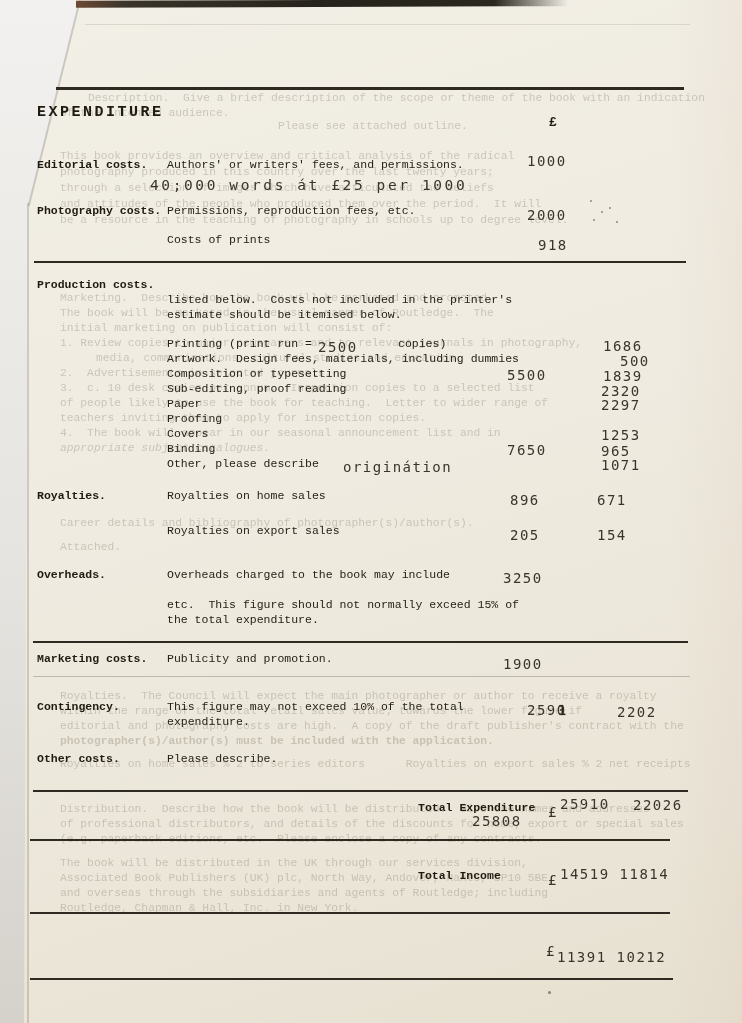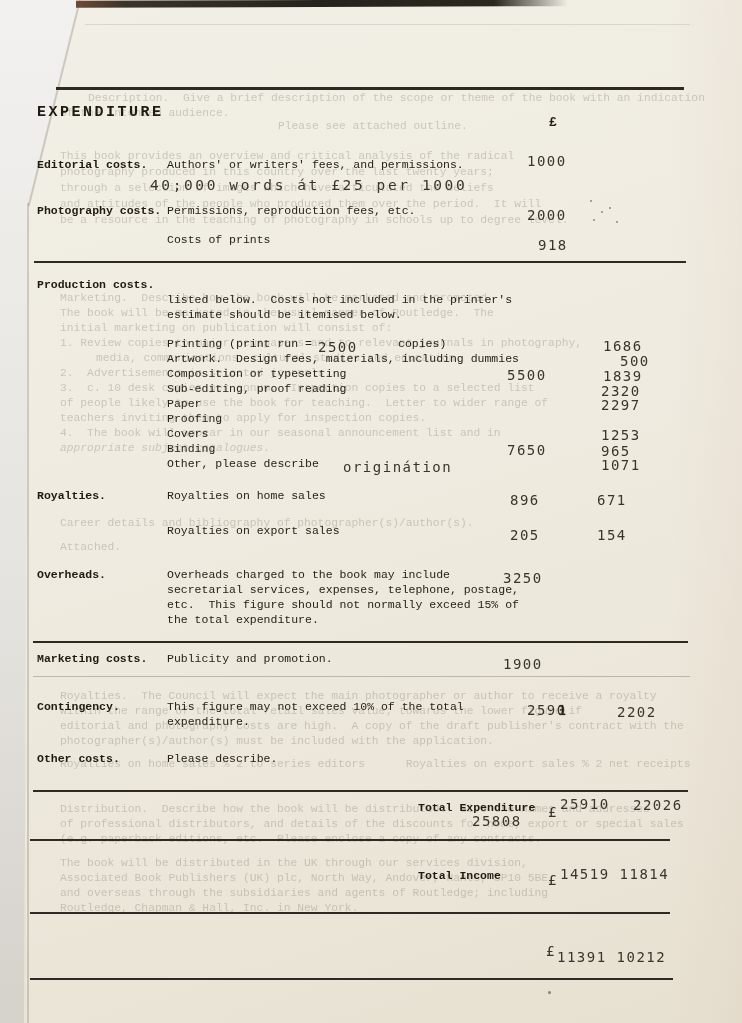--- a/index.html
+++ b/index.html
@@ -62,21 +62,21 @@
       <div class="g" style="left: 60px; top: 382px;">3.  c. 10 desk copies per annum.  Inspection copies to a selected list</div>
       <div class="g" style="left: 60px; top: 397px;">of people likely to use the book for teaching.  Letter to wider range of</div>
       <div class="g" style="left: 60px; top: 412px;">teachers inviting them to apply for inspection copies.</div>
       <div class="g" style="left: 60px; top: 427px;">4.  The book will appear in our seasonal announcement list and in</div>
       <div class="g" style="left: 60px; top: 442px; font-style: italic;">appropriate subject catalogues.</div>
       <div class="g" style="left: 60px; top: 517px;">Career details and bibliography of photographer(s)/author(s).</div>
       <div class="g" style="left: 60px; top: 541px;">Attached.</div>
       <div class="g" style="left: 60px; top: 690px;">Royalties.  The Council will expect the main photographer or author to receive a royalty</div>
       <div class="g" style="left: 60px; top: 705px;">within the range of the total retail sales value; towards the lower figure if</div>
       <div class="g" style="left: 60px; top: 720px;">editorial and photography costs are high.  A copy of the draft publisher's contract with the</div>
-      <div class="g" style="left: 60px; top: 735px;">photographer(s)/author(s) must be included with the application.</div>
+      <div class="g" style="left: 60px; top: 735px; font-weight: bold;">photographer(s)/author(s) must be included with the application.</div>
       <div class="g" style="left: 60px; top: 758px;">Royalties on home sales % 2 to series editors      Royalties on export sales % 2 net receipts</div>
       <div class="g" style="left: 60px; top: 803px;">Distribution.  Describe how the book will be distributed.  Give the names and addresses</div>
       <div class="g" style="left: 60px; top: 818px;">of professional distributors, and details of the discounts for home, export or special sales</div>
       <div class="g" style="left: 60px; top: 833px;">(e.g. paperback editions, etc.  Please enclose a copy of any contracts.</div>
       <div class="g" style="left: 60px; top: 857px;">The book will be distributed in the UK through our services division,</div>
       <div class="g" style="left: 60px; top: 872px;">Associated Book Publishers (UK) plc, North Way, Andover, Hants, SP10 5BE,</div>
       <div class="g" style="left: 60px; top: 887px;">and overseas through the subsidiaries and agents of Routledge; including</div>
       <div class="g" style="left: 60px; top: 902px;">Routledge, Chapman &amp; Hall, Inc. in New York.</div>
     </div>
 
@@ -142,21 +142,20 @@
   <div class="t b" style="left:37px;top:489px">Royalties.</div>
   <div class="t" style="left:167px;top:489px">Royalties on home sales</div>
   <div class="v" style="left:510px;top:492px">896</div>
   <div class="v" style="left:597px;top:492px">671</div>
   <div class="t" style="left:167px;top:524px">Royalties on export sales</div>
   <div class="v" style="left:510px;top:527px">205</div>
   <div class="v" style="left:597px;top:527px">154</div>
 
   <div class="t b" style="left:37px;top:568px">Overheads.</div>
   <div class="t" style="left:167px;top:568px">Overheads charged to the book may include</div>
-  <div class="t" style="left:167px;top:583px">secretarial services, expenses, telephone, postage,</div>
   <div class="t" style="left:167px;top:598px">etc.  This figure should not normally exceed 15% of</div>
   <div class="t" style="left:167px;top:613px">the total expenditure.</div>
   <div class="v" style="left:503px;top:570px">3250</div>
 
   <div class="t b" style="left:37px;top:652px">Marketing costs.</div>
   <div class="t" style="left:167px;top:652px">Publicity and promotion.</div>
   <div class="v" style="left:503px;top:656px">1900</div>
 
   <div class="t b" style="left:37px;top:700px">Contingency.</div>
   <div class="t" style="left:167px;top:700px">This figure may not exceed 10% of the total</div>

